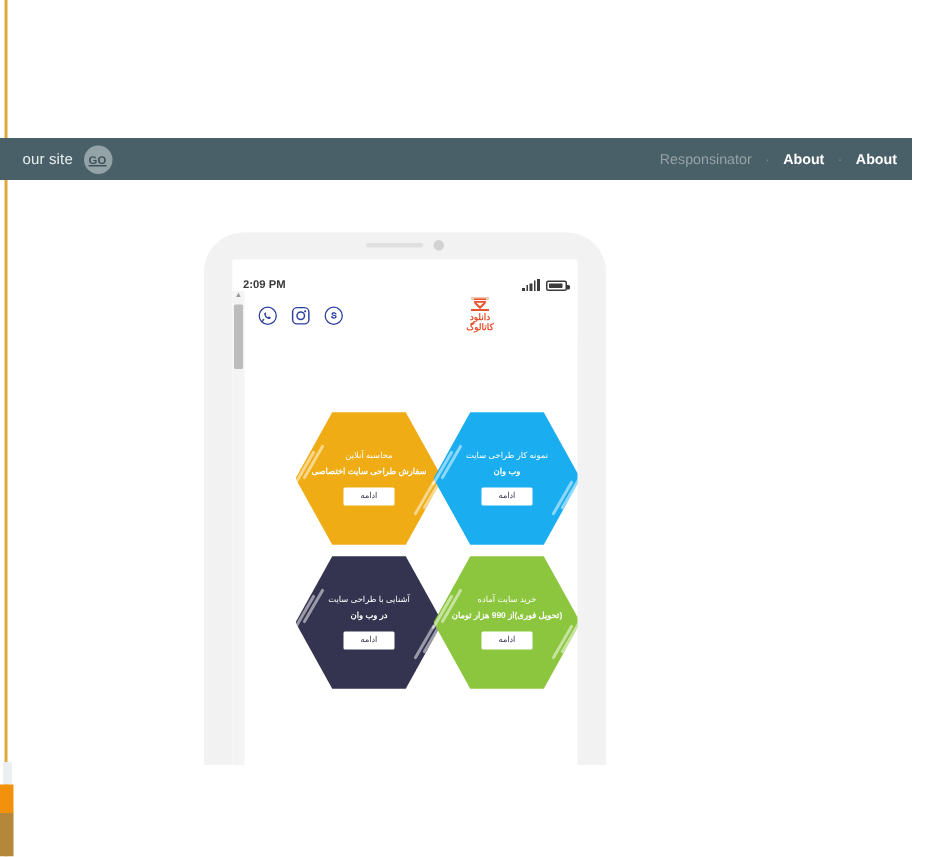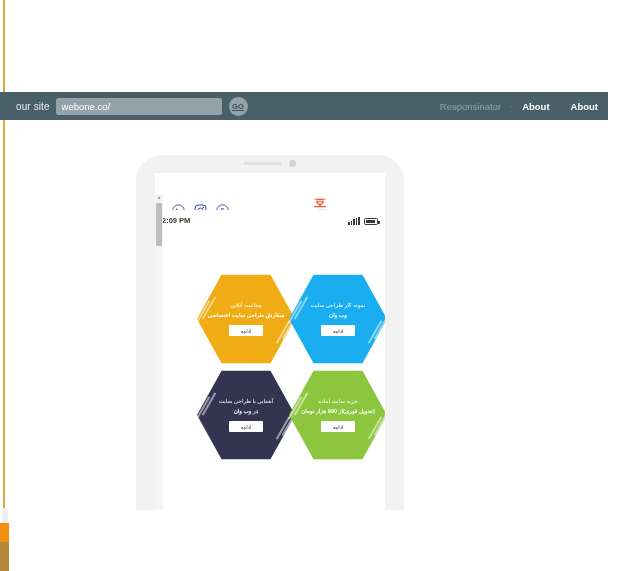--- a/index.html
+++ b/index.html
@@ -34,21 +34,21 @@
 
   
   .toolbar {
     position: absolute; left: 0; top: 92px; width: 608px; height: 28px;
     background: #4a6068;
     display: flex; align-items: center;
     padding: 0 10px 0 0;
   }
   .tb-label {
     color: #e8eef0; font-size: 10px; white-space: nowrap;
-    margin-left: 16px; padding-left: 0px; letter-spacing: .1px;
+    margin-left: 0px; padding-left: 15px; letter-spacing: .1px;
   }
   .tb-input {
     width: 166px; height: 17px; margin-left: 6px;
     background: #93a3a8; border: 1px solid #93a3a8; border-radius: 2px;
     color: #ffffff; font-size: 9.5px; font-family: "Liberation Sans", sans-serif;
     padding: 0 5px; outline: none;
   }
   .tb-go {
     width: 19px; height: 19px; border-radius: 50%; margin-left: 7px;
     background: #93a3a8; border: none; color: #3d5158;
@@ -84,22 +84,22 @@
 
   .screen {
     position: absolute; left: 19px; top: 18px;
     width: 230px; height: 337px;
     background: #ffffff; overflow: hidden;
   }
 
   
   .statusbar {
     position: absolute; left: 0; top: 0; width: 230px; height: 21px;
-    background: #ffffff; display: flex; align-items: center;
-    padding: 0 7px; z-index: 3; margin-top: 37px;
+    background: #ffffff; display: flex; align-items: flex-end;
+    padding: 0 7px; z-index: 3;
   }
   .st-time { font-size: 7.5px; color: #3a3a3a; font-weight: bold; }
   .st-right { margin-left: auto; display: flex; align-items: flex-end; gap: 4px; }
   .bars { display: flex; align-items: flex-end; gap: 1px; height: 8px; }
   .bars i { display: block; width: 1.6px; background: #3a3a3a; }
   .bars i:nth-child(1){height:2.5px}.bars i:nth-child(2){height:4px}
   .bars i:nth-child(3){height:5.5px}.bars i:nth-child(4){height:7px}.bars i:nth-child(5){height:8px}
   .batt {
     width: 14px; height: 7px; border: 1px solid #3a3a3a; border-radius: 1.5px;
     position: relative;
@@ -202,21 +202,20 @@
 
 <div id="root">
 
   <div class="left-rule"></div>
   <div class="bl-strip-c"></div>
   <div class="bl-strip-a"></div>
   <div class="bl-strip-b"></div>
 
   <div class="toolbar">
     <span class="tb-label">our site</span>
-    <input class="tb-input" type="text" value="webone.co/" style="">
     <button class="tb-go">GO</button>
 
     <div class="tb-right">
       <a class="tb-link muted" href="#">Responsinator</a>
       <span class="tb-dot">·</span>
       <a class="tb-link" href="#">About</a>
       <span class="tb-dot">·</span>
       <a class="tb-link" href="#">About</a>
     </div>
   </div>

